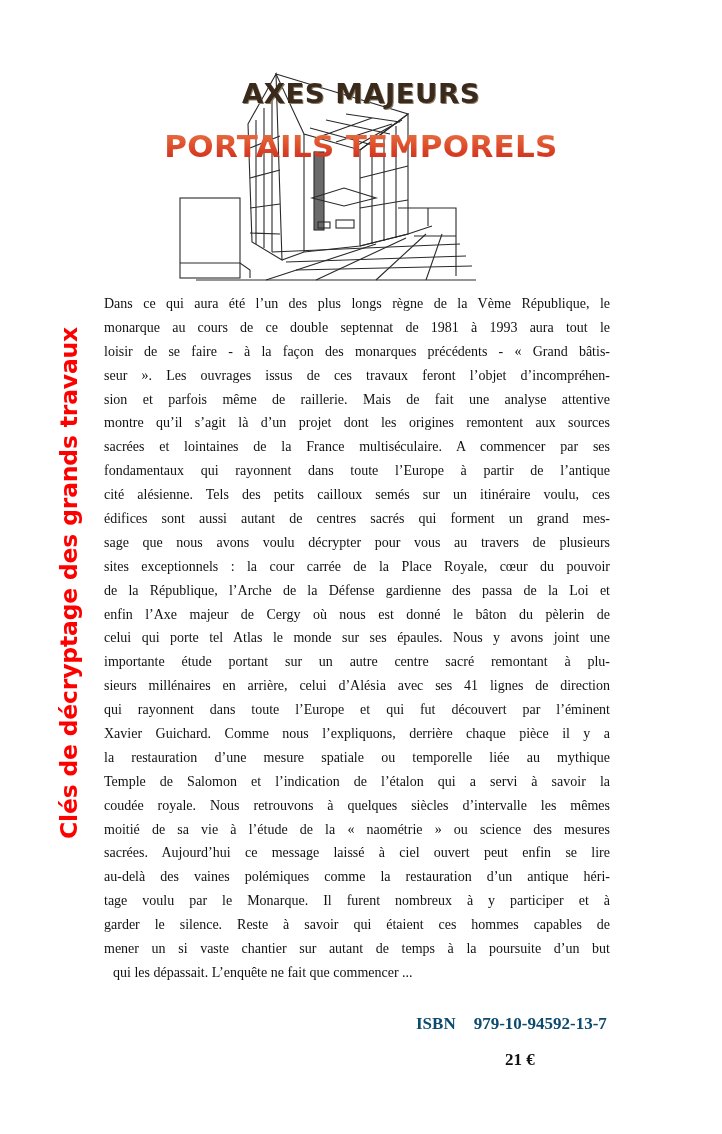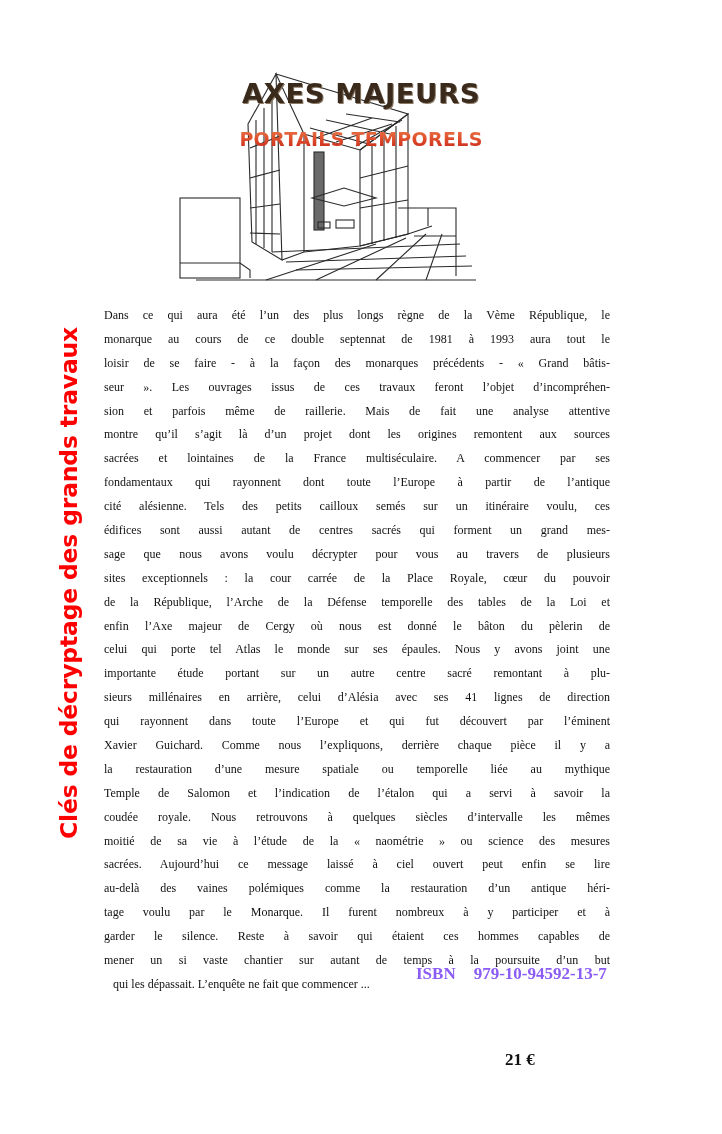--- a/index.html
+++ b/index.html
@@ -43,21 +43,21 @@
     }
     .title-1 {
       top: 78px;
       font-size: 27px;
       color: #3a2a1c;
       text-shadow: 1px 1px 0 #8a7a66;
       transform: scaleX(1.02);
     }
     .title-2 {
       top: 128px;
-      font-size: 19px;
+      font-size: 31px;
       color: #d9472a;
       background: linear-gradient(to bottom, #e87a4a 0%, #e0522e 45%, #c8261a 100%);
       -webkit-background-clip: text;
       background-clip: text;
       -webkit-text-fill-color: transparent;
       letter-spacing: 0.3px;
     }
     
     .side-text {
       position: absolute;
@@ -74,46 +74,46 @@
       font-size: 23.5px;
       line-height: 30px;
       color: #ff0000;
       white-space: nowrap;
       letter-spacing: -0.2px;
     }
     
     .body-text {
       position: absolute;
       left: 104px;
-      top: 304px;
+      top: 292px;
       width: 506px;
       font-family: "Liberation Serif", serif;
-      font-size: 12px;
+      font-size: 14px;
       line-height: 23.9px;
       color: #111111;
     }
     .body-text .line {
       display: block;
       text-align: justify;
       text-align-last: justify;
       white-space: nowrap;
       height: 23.9px;
     }
     .body-text .line.last {
       text-align-last: left;
       margin-left: 9px;
     }
     .isbn {
       position: absolute;
       left: 416px;
-      top: 964px;
+      top: 1014px;
       font-family: "Liberation Serif", serif;
       font-weight: bold;
       font-size: 17px;
-      color: #8b5cf6;
+      color: #0c4a6e;
       white-space: nowrap;
     }
     .isbn .isbn-label { margin-right: 18px; }
     .price {
       position: absolute;
       left: 505px;
       top: 1038px;
       font-family: "Liberation Serif", serif;
       font-weight: bold;
       font-size: 17px;
@@ -168,26 +168,26 @@
   <div class="side-text">Clés de décryptage des grands travaux</div>
 
   <div class="body-text">
     <span class="line">Dans ce qui aura été l’un des plus longs règne de la Vème République, le</span>
     <span class="line">monarque au cours de ce double septennat de 1981 à 1993 aura tout le</span>
     <span class="line">loisir de se faire - à la façon des monarques précédents - « Grand bâtis-</span>
     <span class="line">seur ». Les ouvrages issus de ces travaux feront l’objet d’incompréhen-</span>
     <span class="line">sion et parfois même de raillerie. Mais de fait une analyse attentive</span>
     <span class="line">montre qu’il s’agit là d’un projet dont les origines remontent aux sources</span>
     <span class="line">sacrées et lointaines de la France multiséculaire. A commencer par ses</span>
-    <span class="line">fondamentaux qui rayonnent dont toute l’Europe à partir de l’antique</span>
+    <span class="line">fondamentaux qui rayonnent dans toute l’Europe à partir de l’antique</span>
     <span class="line">cité alésienne. Tels des petits cailloux semés sur un itinéraire voulu, ces</span>
     <span class="line">édifices sont aussi autant de  centres sacrés qui forment un grand mes-</span>
     <span class="line">sage que nous avons voulu décrypter pour vous au travers de plusieurs</span>
     <span class="line">sites exceptionnels : la cour carrée de la Place Royale, cœur du pouvoir</span>
-    <span class="line">de la République, l’Arche de la Défense temporelle des tables de la Loi et</span>
+    <span class="line">de la République, l’Arche de la Défense gardienne des passa de la Loi et</span>
     <span class="line">enfin  l’Axe majeur de Cergy  où nous est donné le bâton du pèlerin de</span>
     <span class="line">celui qui porte tel Atlas le monde sur ses épaules. Nous y avons joint une</span>
     <span class="line">importante étude portant sur un autre centre sacré remontant à plu-</span>
     <span class="line">sieurs millénaires en arrière, celui d’Alésia avec ses 41 lignes de direction</span>
     <span class="line">qui rayonnent dans toute l’Europe et qui fut découvert par l’éminent</span>
     <span class="line">Xavier Guichard. Comme nous l’expliquons, derrière chaque pièce il y a</span>
     <span class="line">la restauration d’une mesure spatiale ou temporelle liée au mythique</span>
     <span class="line">Temple de Salomon et l’indication de l’étalon qui a servi à savoir la</span>
     <span class="line">coudée royale. Nous retrouvons à quelques siècles d’intervalle les mêmes</span>
     <span class="line">moitié de sa vie à l’étude de la « naométrie » ou science des mesures</span>

